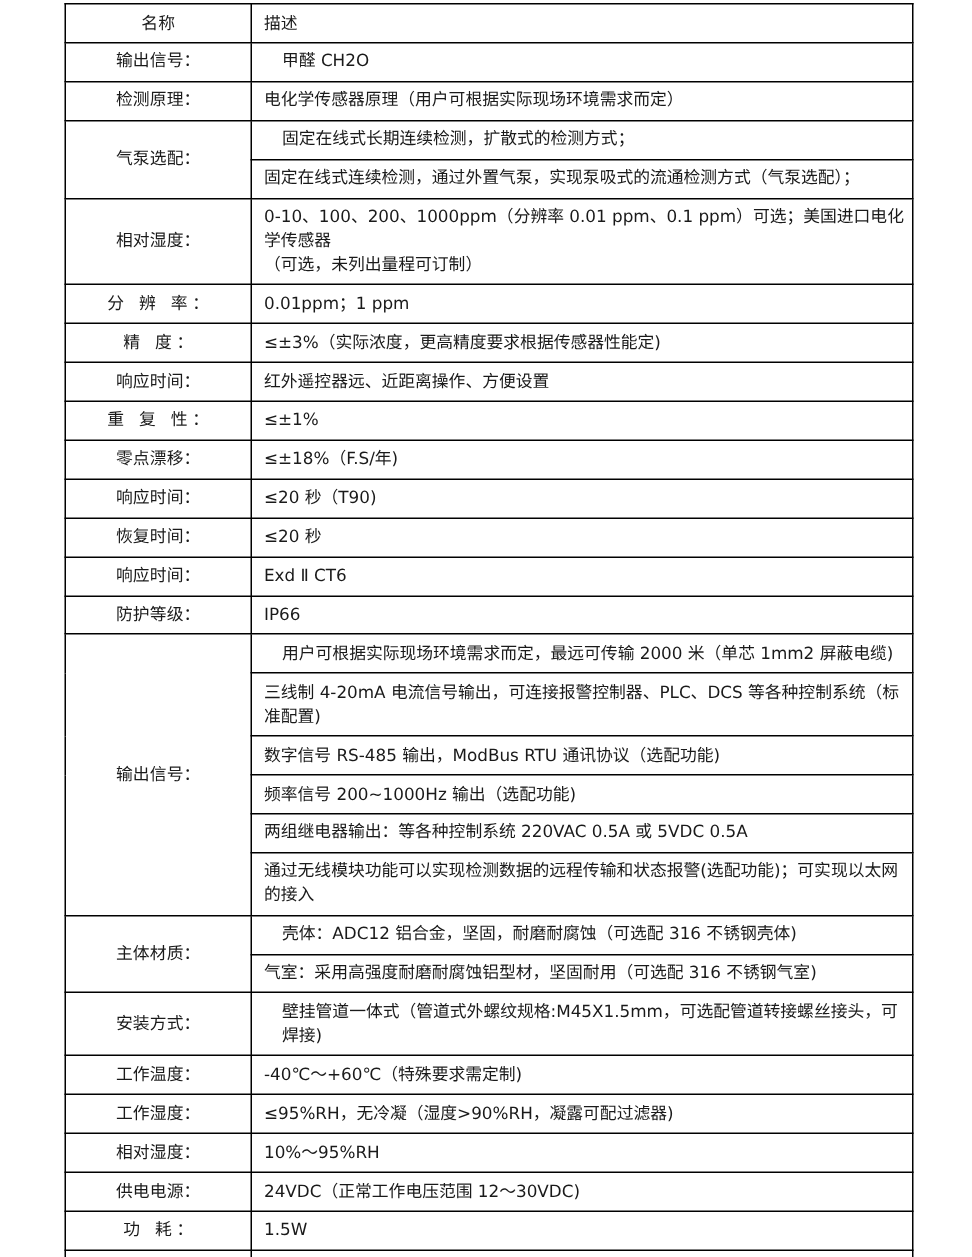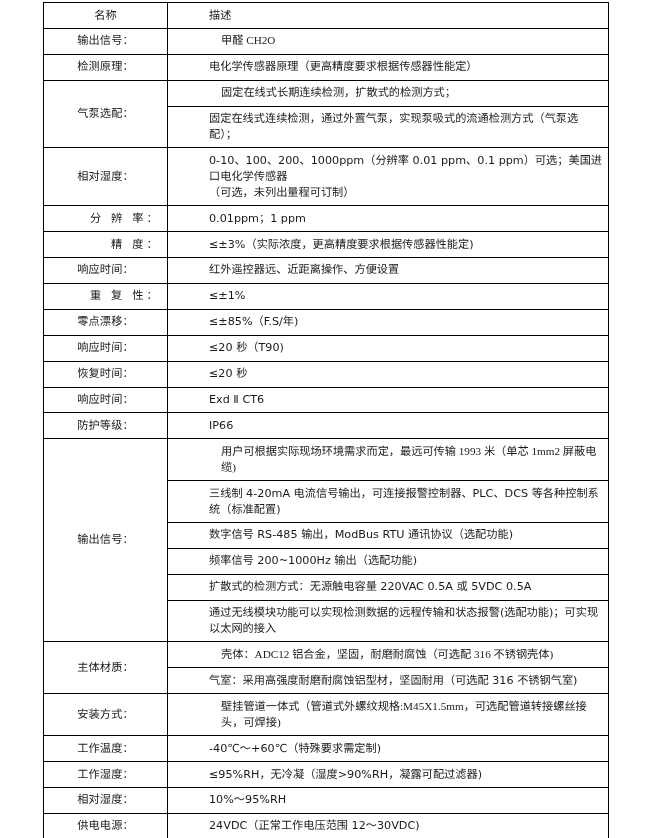--- a/index.html
+++ b/index.html
@@ -49,33 +49,30 @@
     display: block;
     text-align: center;
     padding: 4px 6px;
     white-space: nowrap;
     letter-spacing: 0.1px;
   }
   
   .lbl.spaced {
     letter-spacing: 3.2px;
     text-indent: 3.2px;
-    text-align: right;
   }
 
   .val {
     display: block;
     text-align: left;
     padding: 4.5px 4px 4.5px 8px;
     word-break: break-word;
-    margin-left: 33px;
   }
   .val.indent {
     padding-left: 20px;
-    font-family: Liberation Serif, serif;
   }
 
   td.merged-label {
     vertical-align: middle;
   }
 </style>
 </head>
 <body>
 
 <div class="sheet">
@@ -99,21 +96,21 @@
           </td>
           <td>
             <span class="val indent">甲醛    CH2O</span>
           </td>
         </tr>
         <tr>
           <td>
             <span class="lbl">检测原理：</span>
           </td>
           <td>
-            <span class="val">电化学传感器原理（更高精度要求根据传感器性能定）</span>
+            <span class="val">电化学传感器原理（用户可根据实际现场环境需求而定）</span>
           </td>
         </tr>
         <tr>
           <td rowspan="2" class="merged-label">
             <span class="lbl">气泵选配：</span>
           </td>
           <td>
             <span class="val indent">固定在线式长期连续检测，扩散式的检测方式；</span>
           </td>
         </tr>
@@ -160,21 +157,21 @@
           </td>
           <td>
             <span class="val">≤±1%</span>
           </td>
         </tr>
         <tr>
           <td>
             <span class="lbl">零点漂移：</span>
           </td>
           <td>
-            <span class="val">≤±85%（F.S/年)</span>
+            <span class="val">≤±18%（F.S/年)</span>
           </td>
         </tr>
         <tr>
           <td>
             <span class="lbl">响应时间：</span>
           </td>
           <td>
             <span class="val">≤20 秒（T90)</span>
           </td>
         </tr>
@@ -200,41 +197,41 @@
           </td>
           <td>
             <span class="val">IP66</span>
           </td>
         </tr>
         <tr>
           <td rowspan="6" class="merged-label">
             <span class="lbl">输出信号：</span>
           </td>
           <td>
-            <span class="val indent">用户可根据实际现场环境需求而定，最远可传输 1993 米（单芯 1mm2 屏蔽电缆)</span>
+            <span class="val indent">用户可根据实际现场环境需求而定，最远可传输 2000 米（单芯 1mm2 屏蔽电缆)</span>
           </td>
         </tr>
         <tr>
           <td>
             <span class="val">三线制 4-20mA 电流信号输出，可连接报警控制器、PLC、DCS 等各种控制系统（标准配置)</span>
           </td>
         </tr>
         <tr>
           <td>
             <span class="val">数字信号 RS-485 输出，ModBus RTU 通讯协议（选配功能)</span>
           </td>
         </tr>
         <tr>
           <td>
             <span class="val">频率信号 200~1000Hz 输出（选配功能)</span>
           </td>
         </tr>
         <tr>
           <td>
-            <span class="val">扩散式的检测方式：无源触电容量 220VAC 0.5A 或 5VDC 0.5A</span>
+            <span class="val">两组继电器输出：等各种控制系统 220VAC 0.5A 或 5VDC 0.5A</span>
           </td>
         </tr>
         <tr>
           <td>
             <span class="val">通过无线模块功能可以实现检测数据的远程传输和状态报警(选配功能)；可实现以太网的接入</span>
           </td>
         </tr>
         <tr>
           <td rowspan="2" class="merged-label">
             <span class="lbl">主体材质：</span>

